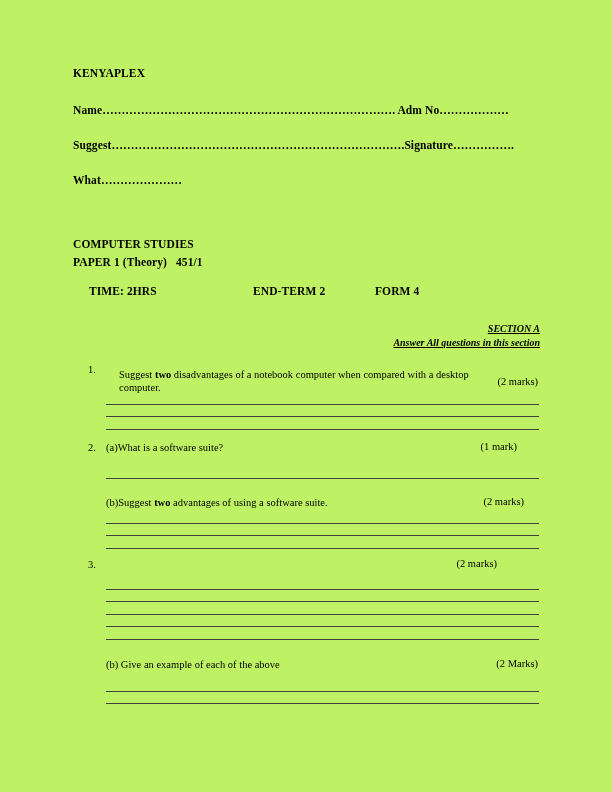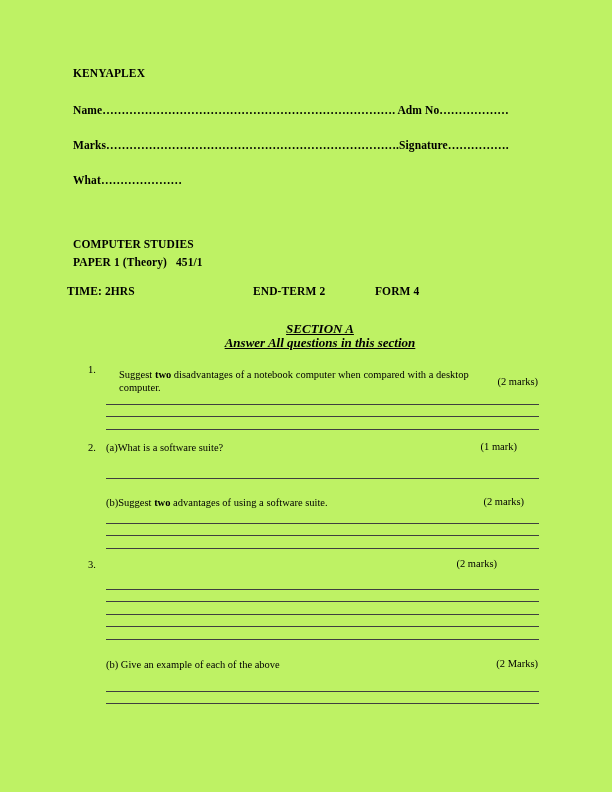--- a/index.html
+++ b/index.html
@@ -26,24 +26,24 @@
   .pre { white-space: pre; }
   .q {
     font-size: 10.5px;
     line-height: 13px;
   }
   .marks {
     position: absolute;
     font-size: 10.5px;
   }
   .section-head {
-    font-size: 13px;
+    font-size: 10px;
     font-weight: bold;
     font-style: italic;
-    text-align: center;
+    text-align: right;
     line-height: 14px;
   }
   .section-head .u { text-decoration: underline; }
   .lines {
     position: absolute;
     left: 106px;
     width: 433px;
   }
   .answer-line {
     height: 11.5px;
@@ -52,29 +52,29 @@
 </style>
 </head>
 <body>
 
 <div class="page">
 
   <div class="abs h" style="left:73px; top:67px;">KENYAPLEX</div>
 
   <div class="abs h" style="left:73px; top:104px;">Name…………………………………………………………………. Adm No………………</div>
 
-  <div class="abs h" style="left:73px; top:139px;">Marks………………………………………………………………….Signature…………….</div>
+  <div class="abs h" style="left:73px; top:139px;">Suggest………………………………………………………………….Signature…………….</div>
 
   <div class="abs h" style="left:73px; top:174px;">What…………………</div>
 
   <div class="abs h" style="left:73px; top:238px;">COMPUTER STUDIES</div>
 
   <div class="abs h pre" style="left:73px; top:256px;">PAPER 1 (Theory)   451/1</div>
 
-  <div class="abs h" style="left:67px; top:285px;">TIME: 2HRS</div>
+  <div class="abs h" style="left:89px; top:285px;">TIME: 2HRS</div>
   <div class="abs h" style="left:253px; top:285px;">END-TERM 2</div>
   <div class="abs h" style="left:375px; top:285px;">FORM 4</div>
 
   <div class="abs section-head" style="left:100px; top:322px; width:440px;">
     <div><span class="u">SECTION A</span></div>
     <div><span class="u">Answer All questions in this section</span></div>
   </div>
 
   <div class="abs q" style="left:88px; top:363px;">1.</div>
   <div class="abs q" style="left:106px; top:368px; width:376px;margin-left:13px;"><span>Suggest </span><span class="b">two</span><span> disadvantages of a notebook computer when compared with a desktop computer.</span></div>

